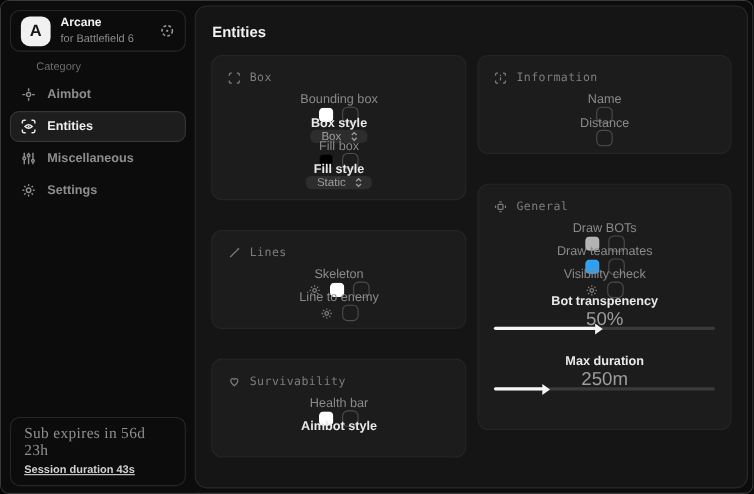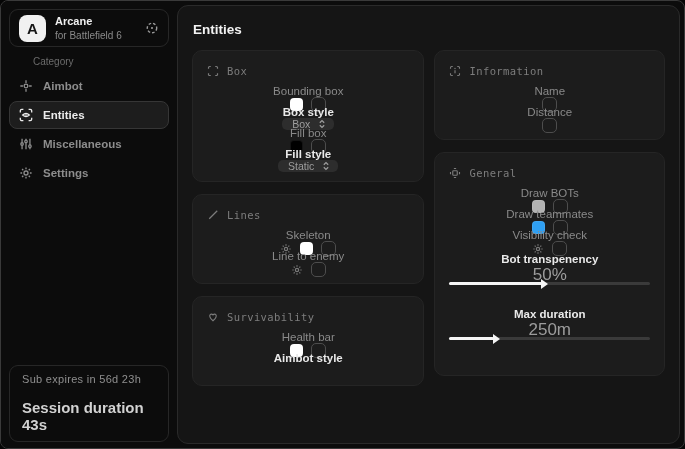--- a/index.html
+++ b/index.html
@@ -44,34 +44,34 @@
   .nav-item .nicon { display:flex; color:#8d8d8d; }
   .nav-item.selected { background:#1d1d1d; border-color:#363636; color:#ececec; }
   .nav-item.selected .nicon { color:#ececec; }
 
   .footer-card {
     position:absolute; left:8px; right:8px; bottom:6px;
     border:1px solid #272727; border-radius:9px;
     padding:7px 12px 8px 12px;
   }
   .footer-line1 {
-    font-family:Liberation Sans, sans-serif;
-    color:#8f8f8f; font-size:11px; letter-spacing:0.3px;
-  }
-  .footer-line2 { color:#d2d2d2; font-size:15px; font-weight:bold; margin-top:14px; }
+    font-family:Liberation Serif, serif;
+    color:#8f8f8f; font-size:14px; letter-spacing:0.3px;
+  }
+  .footer-line2 { color:#d2d2d2; font-size:10px; font-weight:bold; margin-top:3px;text-decoration:underline; }
 
   
   .main-panel {
     position:absolute; left:176px; top:4px; right:4px; bottom:4px;
     background:#151515; border:1px solid #2a2a2a; border-radius:11px;
     overflow:hidden;
   }
   .page-title { color:#f2f2f2; font-size:13.5px; font-weight:bold; padding:16px 0 13px 15px; }
   .content { display:flex; gap:10px; padding:0 14px; }
-  .col { display:flex; flex-direction:column; gap:12px; }
+  .col { display:flex; flex-direction:column; gap:27px; }
   .col-left { width:240px; }
   .col-right { width:238px; }
 
   .card {
     background:#1c1c1c; border:1px solid #252525; border-radius:10px;
     padding:11px 14px 12px 14px;
   }
   .card-header {
     display:flex; align-items:center; gap:8px;
     font-family:"DejaVu Sans Mono","Liberation Mono",monospace;

